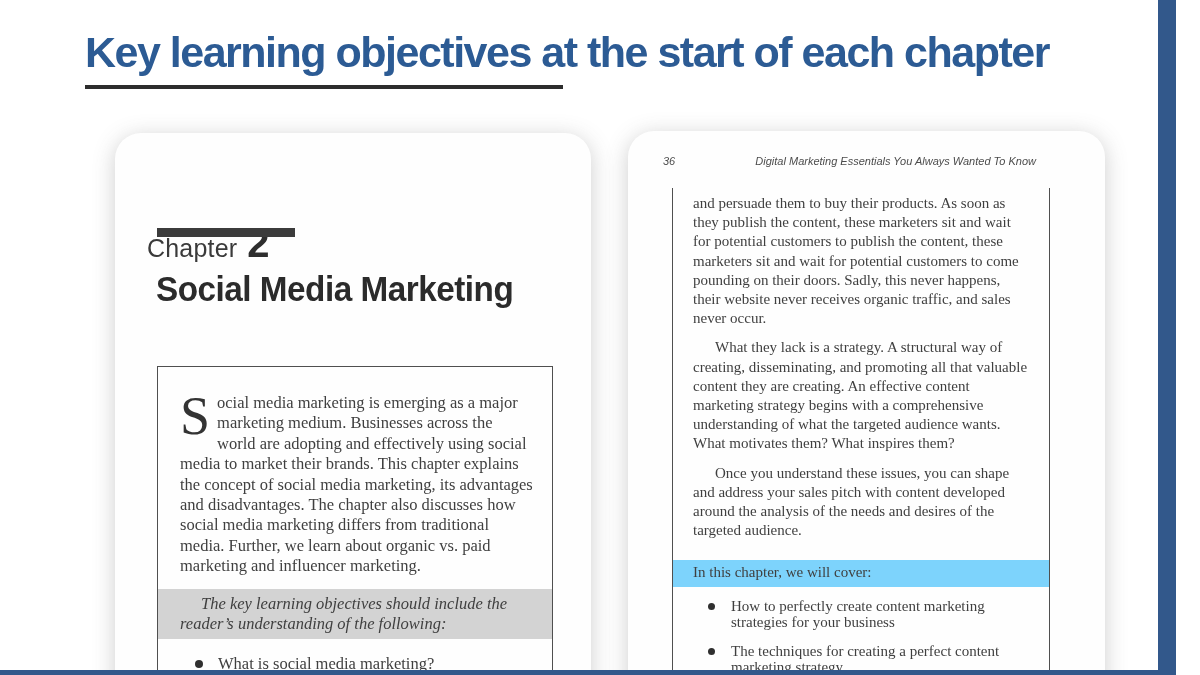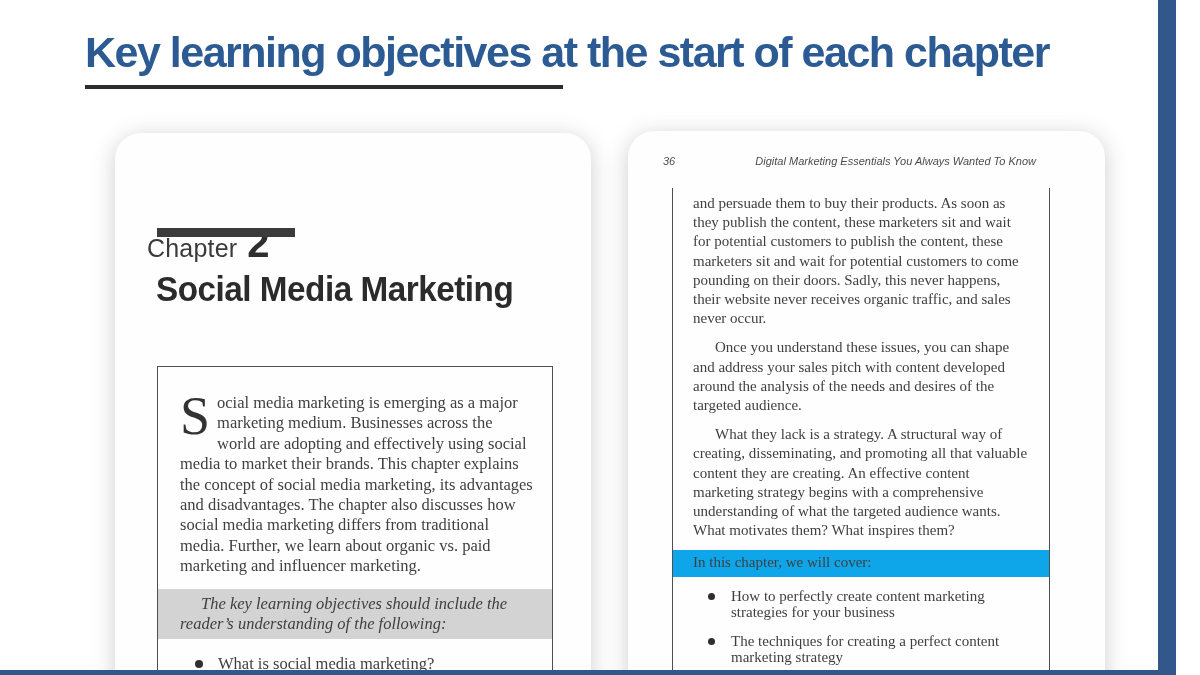--- a/index.html
+++ b/index.html
@@ -162,22 +162,22 @@
   }
   .body-par {
     font-size: 15px;
     line-height: 19.2px;
   }
   .body-par + .body-par {
     margin-top: 10px;
     text-indent: 22px;
   }
   .highlight-right {
-    margin: 10px -19px 0 -20px;
-    background: #0ea5e9;
+    margin: 20px -19px 0 -20px;
+    background: #7dd3fc;
     padding: 3px 14px 4px 20px;
     font-size: 15px;
     line-height: 19.2px;
   }
   .bullets-right {
     list-style: none;
     margin-top: 11px;
   }
   .bullets-right li {
     position: relative;
@@ -217,22 +217,22 @@
   </div>
 
   <div class="page-card page-right">
     <div class="page-header">
       <span>36</span>
       <span>Digital Marketing Essentials You Always Wanted To Know</span>
     </div>
 
     <div class="kbox-right serif-text">
       <p class="body-par">and persuade them to buy their products. As soon as they publish the content, these marketers sit and wait for potential customers to publish the content, these marketers sit and wait for potential customers to come pounding on their doors. Sadly, this never happens, their website never receives organic traffic, and sales never occur.</p>
+      <p class="body-par">What they lack is a strategy. A structural way of creating, disseminating, and promoting all that valuable content they are creating. An effective content marketing strategy begins with a comprehensive understanding of what the targeted audience wants. What motivates them? What inspires them?</p>
       <p class="body-par">Once you understand these issues, you can shape and address your sales pitch with content developed around the analysis of the needs and desires of the targeted audience.</p>
-      <p class="body-par">What they lack is a strategy. A structural way of creating, disseminating, and promoting all that valuable content they are creating. An effective content marketing strategy begins with a comprehensive understanding of what the targeted audience wants. What motivates them? What inspires them?</p>
 
       <div class="highlight-right">In this chapter, we will cover:</div>
 
       <ul class="bullets-right">
         <li><span class="bullet-dot"></span><span>How to perfectly create content marketing strategies for your business</span></li>
         <li><span class="bullet-dot"></span><span>The techniques for creating a perfect content marketing strategy</span></li>
 
       </ul>
     </div>
   </div>

